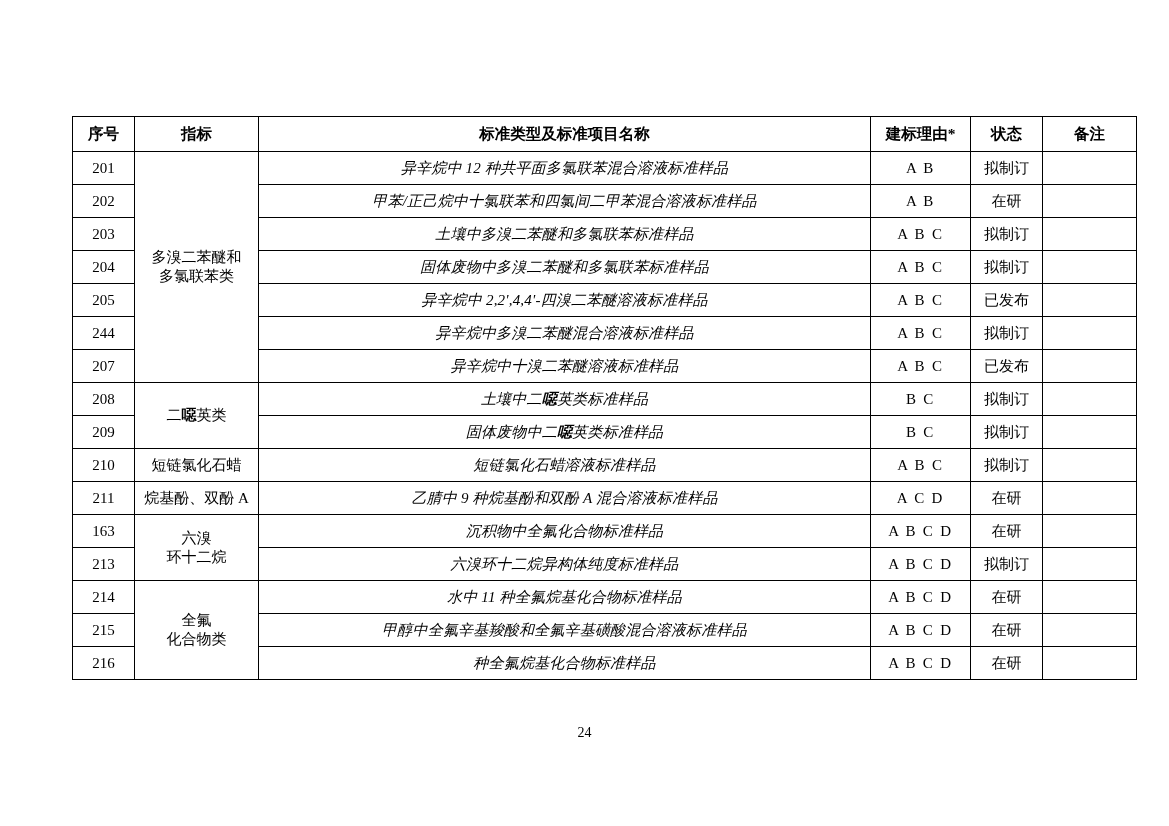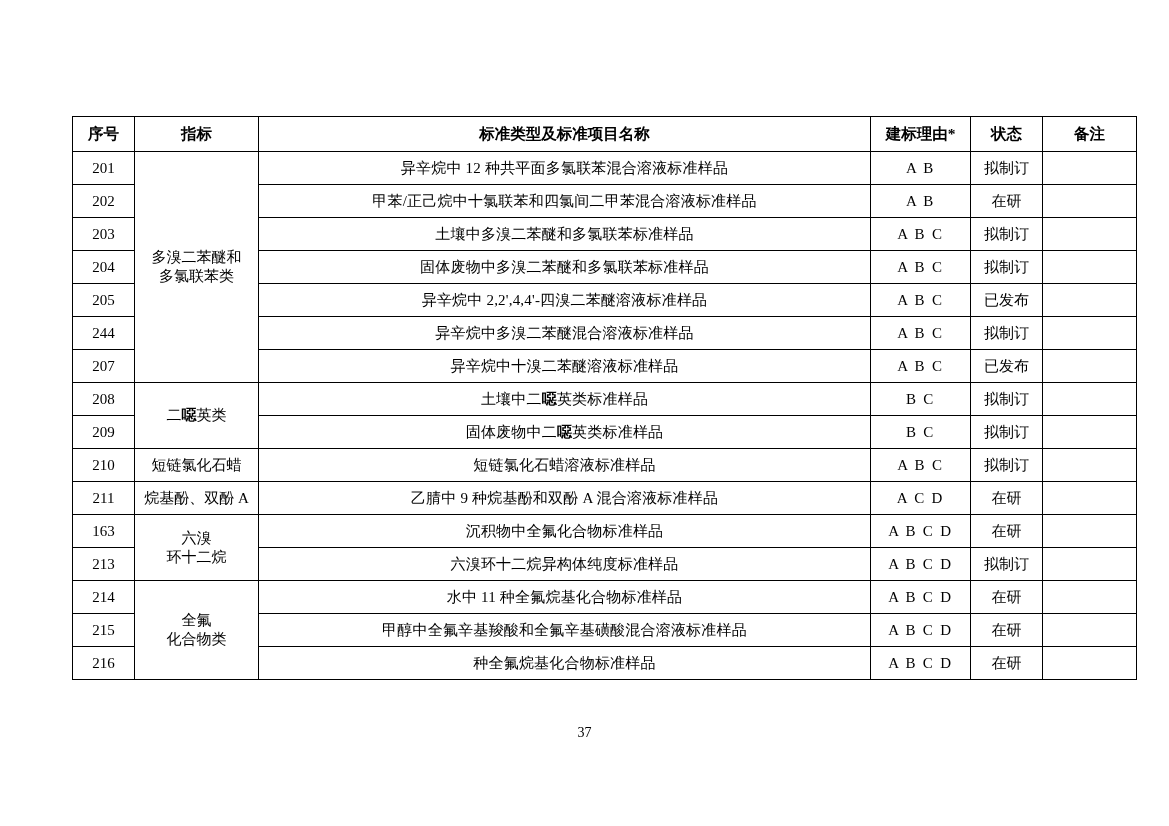--- a/index.html
+++ b/index.html
@@ -52,20 +52,21 @@
   col.c-ind    { width: 124px; }
   col.c-name   { width: 612px; }
   col.c-reason { width: 100px; }
   col.c-status { width: 72px; }
   col.c-note   { width: 94px; }
 
   td.name-cell {
     font-size: 15.5px;
     letter-spacing: 0.2px;
     padding: 0 6px;
+    font-style: italic;
   }
   td.ind-cell {
     font-size: 15.5px;
     line-height: 1.3;
     padding: 0 2px;
     margin-left: 20px;
   }
   td.reason-cell {
     font-size: 15.5px;
     letter-spacing: 1.8px;
@@ -254,14 +255,14 @@
           <td class="no-cell">216</td>
           <td class="name-cell">种全氟烷基化合物标准样品</td>
           <td class="reason-cell">A B C D</td>
           <td class="status-cell">在研</td>
           <td></td>
         </tr>
       </tbody>
     </table>
   </div>
 
-  <div class="page-number">37</div>
+  <div class="page-number">24</div>
 </div>
 
 </body></html>

